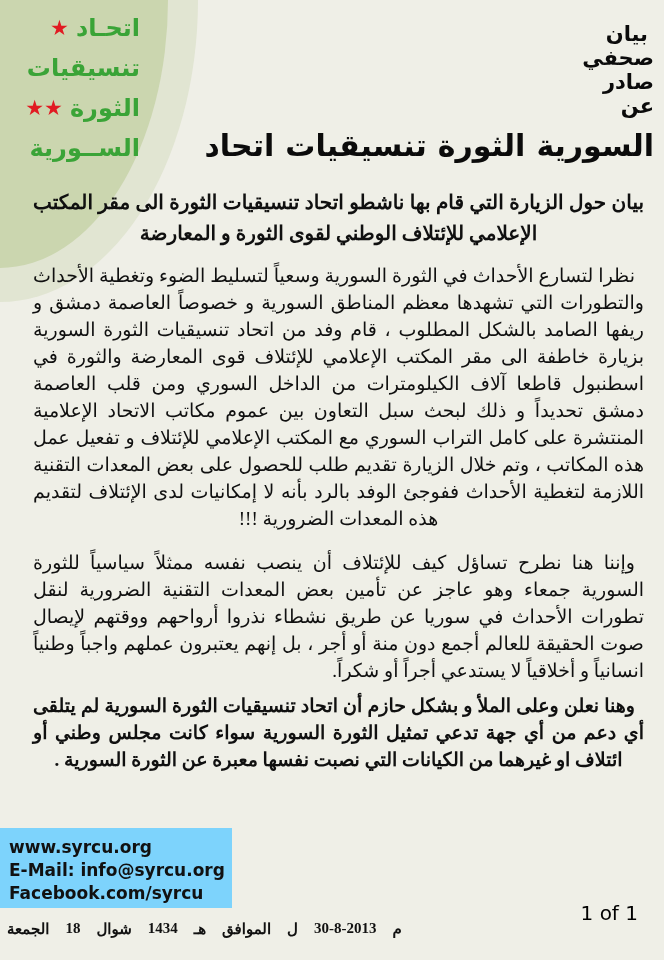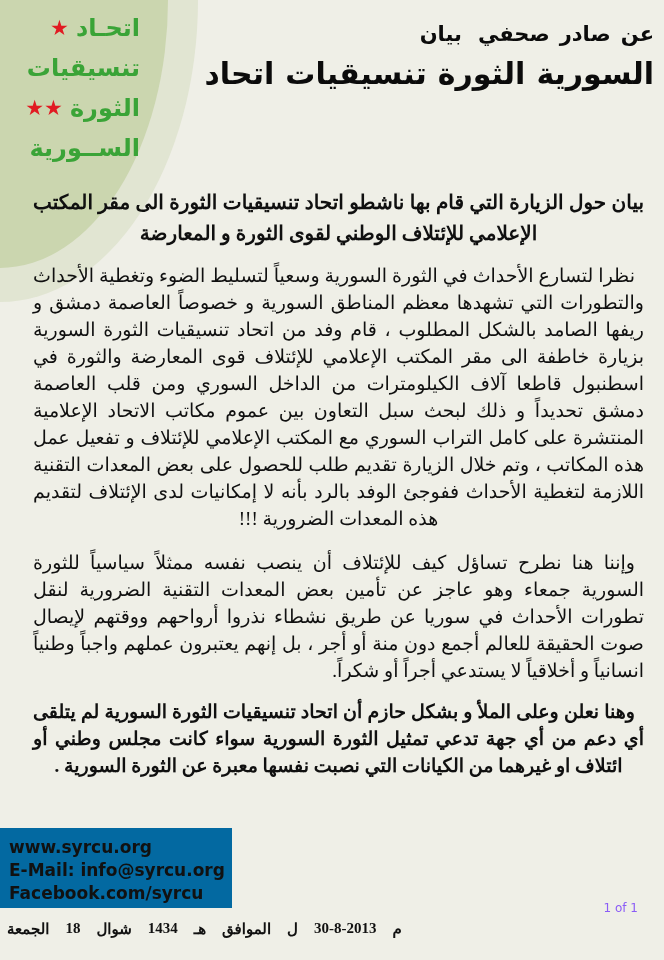--- a/index.html
+++ b/index.html
@@ -20,52 +20,52 @@
   }
   .logo-rows{position:absolute;top:8px;left:2px;width:138px;}
   .logo-row{display:flex;justify-content:flex-end;align-items:center;gap:7px;height:40px;}
   .logo-word{
     font-family:"DejaVu Sans","Liberation Sans",sans-serif;
     font-weight:800;font-size:24px;line-height:1;unicode-bidi:isolate;direction:rtl;
   }
   .logo-star{font-size:21px;line-height:1;}
   
   .hdr{position:absolute;top:22px;right:10px;text-align:right;}
-  .hdr-sub{display:flex;justify-content:flex-end;gap:10px;
+  .hdr-sub{display:flex;justify-content:flex-end;
     font-family:"DejaVu Sans","Liberation Sans",sans-serif;
-    font-weight:800;font-size:21px;color:#0b0b0b;}
+    font-weight:800;font-size:21px;color:#0b0b0b;flex-direction:column;}
   .hdr-sub .tok:first-child{margin-right:6px;}
   .hdr-title{display:flex;justify-content:flex-end;gap:11px;margin-top:10px;
     font-family:"DejaVu Sans","Liberation Sans",sans-serif;
     font-weight:800;font-size:30px;color:#0b0b0b;}
   .tok{unicode-bidi:isolate;direction:rtl;white-space:nowrap;}
   
   .content{position:absolute;top:179px;left:33px;right:20px;direction:rtl;}
   .heading{
     margin:8px 0 13px 0;font-weight:700;font-size:20px;line-height:31px;
     text-align:justify;text-align-last:center;
   }
   .para{margin:0;font-size:19px;line-height:27px;text-align:justify;text-indent:9px;}
   .para.center-last{text-align-last:center;}
   .para.right-last{text-align-last:right;}
   .para.bold{font-weight:700;}
   .mb-lg{margin-bottom:17px;}
-  .mb-xs{margin-bottom:14px;}
+  .mb-xs{margin-bottom:8px;}
   .mb-sm{margin-bottom:10px;}
   
   .footer-box{
     position:absolute;left:0;top:828px;width:232px;height:80px;box-sizing:border-box;
     padding:8px 0 0 9px;
     font-family:"DejaVu Sans","Liberation Sans",sans-serif;
     font-weight:700;font-size:17px;line-height:23px;color:#111;
   }
   .pageno{
     position:absolute;right:26px;top:901px;
     font-family:"DejaVu Sans","Liberation Sans",sans-serif;
-    font-size:12px;color:#8b5cf6;
+    font-size:20px;color:#000000;
   }
   .dateline{
     position:absolute;left:7px;top:920px;display:flex;gap:16px;
     font-size:15px;font-weight:600;color:#111;
   }
 </style>
 </head>
 <body>
 
 <div class="page" style="background: rgb(239, 239, 231);">
@@ -105,21 +105,21 @@
       </div>
   </div>
 
   <div class="content">
     <p class="heading">بيان حول الزيارة التي قام بها ناشطو اتحاد تنسيقيات الثورة الى مقر المكتب الإعلامي للإئتلاف الوطني لقوى الثورة و المعارضة</p>
     <p class="para center-last mb-lg">نظرا لتسارع الأحداث في الثورة السورية وسعياً لتسليط الضوء وتغطية الأحداث والتطورات التي تشهدها معظم المناطق السورية و خصوصاً العاصمة دمشق و ريفها الصامد بالشكل المطلوب ، قام وفد من اتحاد تنسيقيات الثورة السورية بزيارة خاطفة الى مقر المكتب الإعلامي للإئتلاف قوى المعارضة والثورة في اسطنبول قاطعا آلاف الكيلومترات من الداخل السوري ومن قلب العاصمة دمشق تحديداً و ذلك لبحث سبل التعاون بين عموم مكاتب الاتحاد الإعلامية المنتشرة على كامل التراب السوري مع المكتب الإعلامي للإئتلاف و تفعيل عمل هذه المكاتب ، وتم خلال الزيارة تقديم طلب للحصول على بعض المعدات التقنية اللازمة لتغطية الأحداث ففوجئ الوفد بالرد بأنه لا إمكانيات لدى الإئتلاف لتقديم هذه المعدات الضرورية !!!</p>
     <p class="para right-last mb-xs">وإننا هنا نطرح تساؤل كيف للإئتلاف أن ينصب نفسه ممثلاً سياسياً للثورة السورية جمعاء وهو عاجز عن تأمين بعض المعدات التقنية الضرورية لنقل تطورات الأحداث في سوريا عن طريق نشطاء نذروا أرواحهم ووقتهم لإيصال صوت الحقيقة للعالم أجمع دون منة أو أجر ، بل إنهم يعتبرون عملهم واجباً وطنياً انسانياً و أخلاقياً لا يستدعي أجراً أو شكراً.</p>
     <p class="para bold center-last mb-sm">وهنا نعلن وعلى الملأ و بشكل حازم أن اتحاد تنسيقيات الثورة السورية لم يتلقى أي دعم من أي جهة تدعي تمثيل الثورة السورية سواء كانت مجلس وطني أو ائتلاف او غيرهما من الكيانات التي نصبت نفسها معبرة عن الثورة السورية .</p>
   </div>
 
-  <div class="footer-box" style="background: #0369a1;">
+  <div class="footer-box" style="background: #7dd3fc;">
     <div>www.syrcu.org</div>
     <div>E-Mail: info@syrcu.org</div>
     <div>Facebook.com/syrcu</div>
   </div>
 
   <div class="pageno">1 of 1</div>
 
   <div class="dateline">
       <span class="tok">الجمعة</span>
       <span class="tok">18</span>

